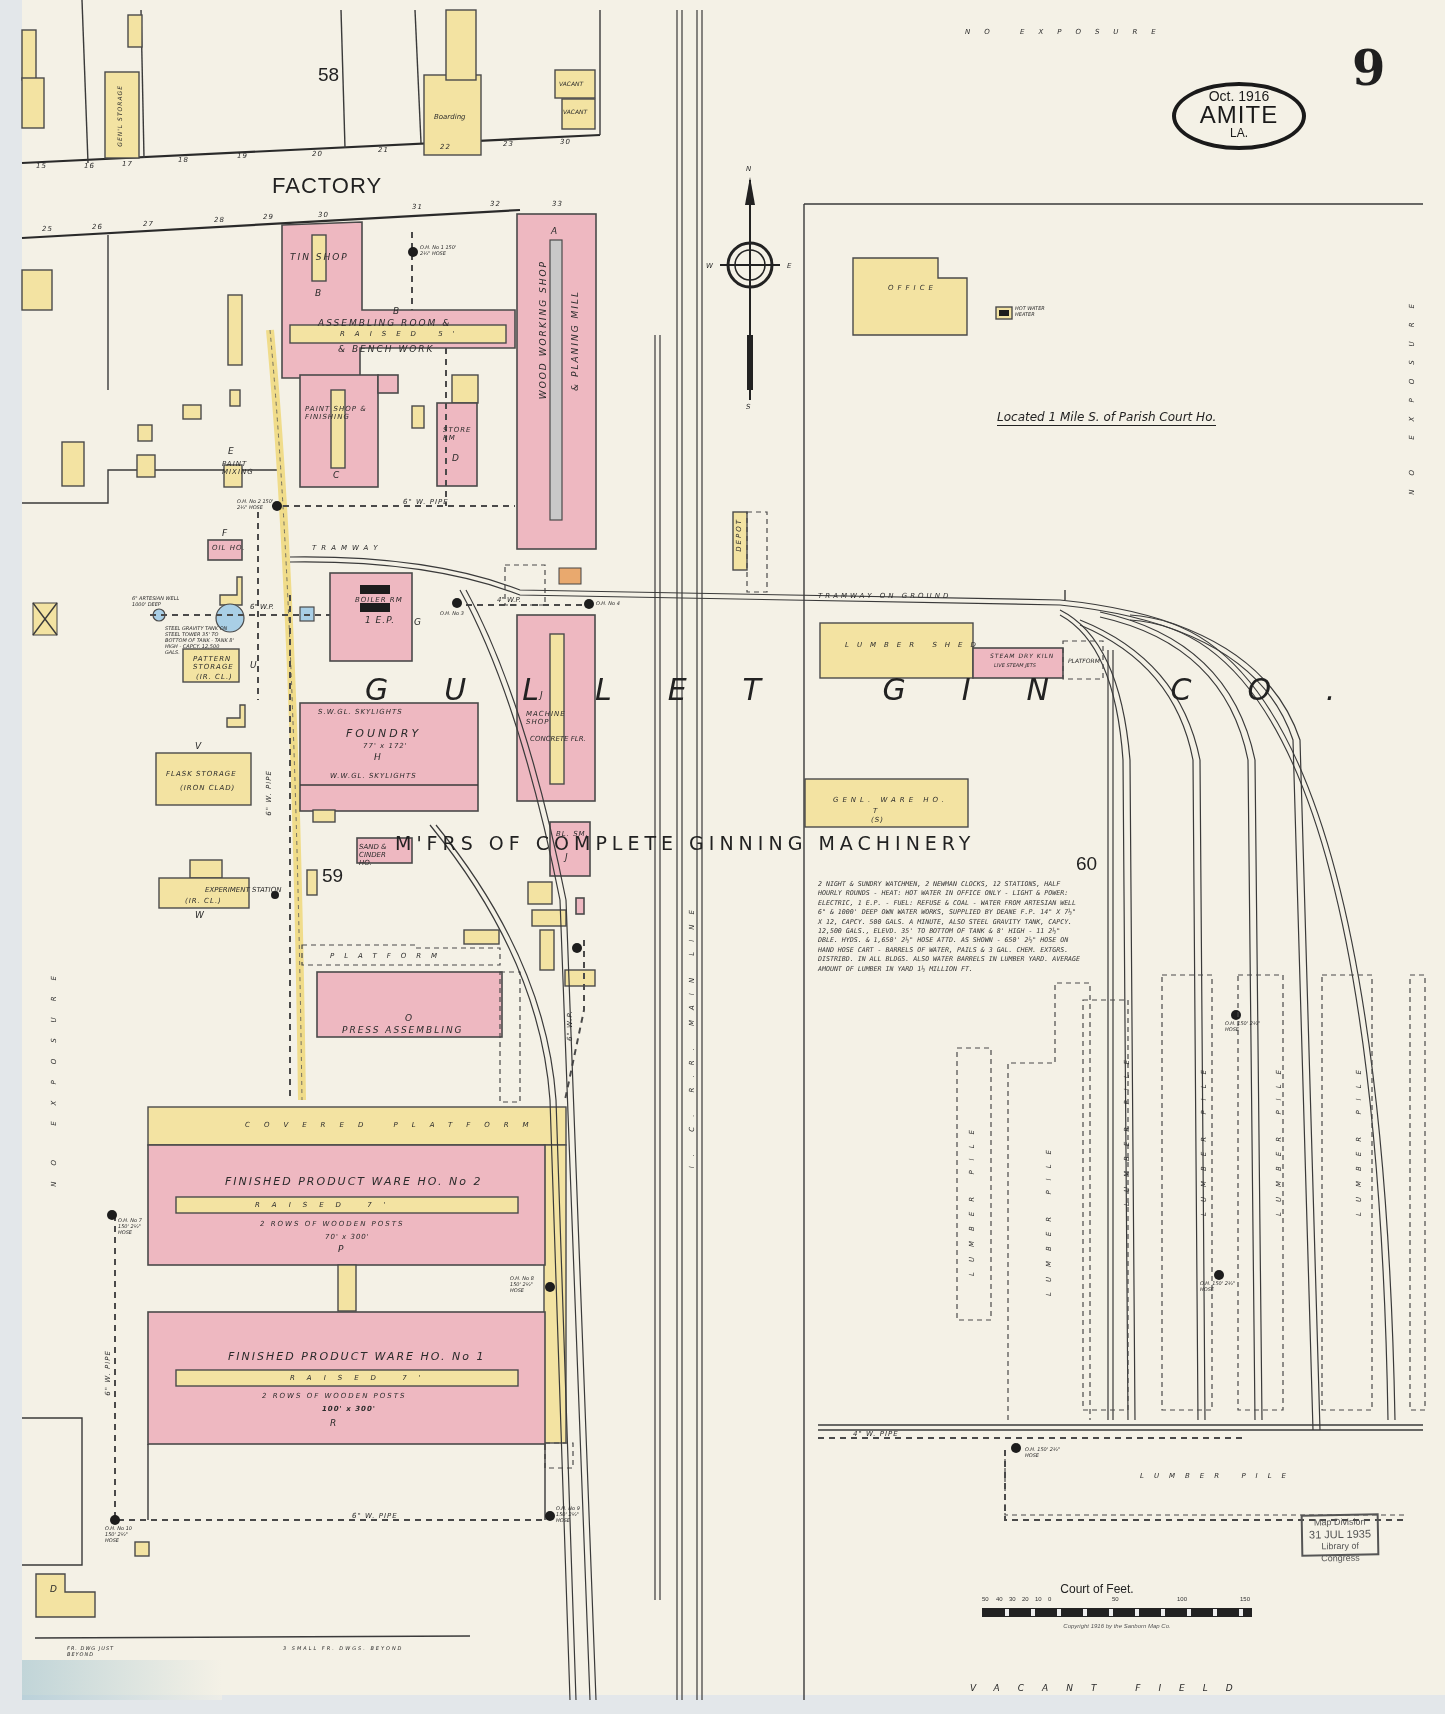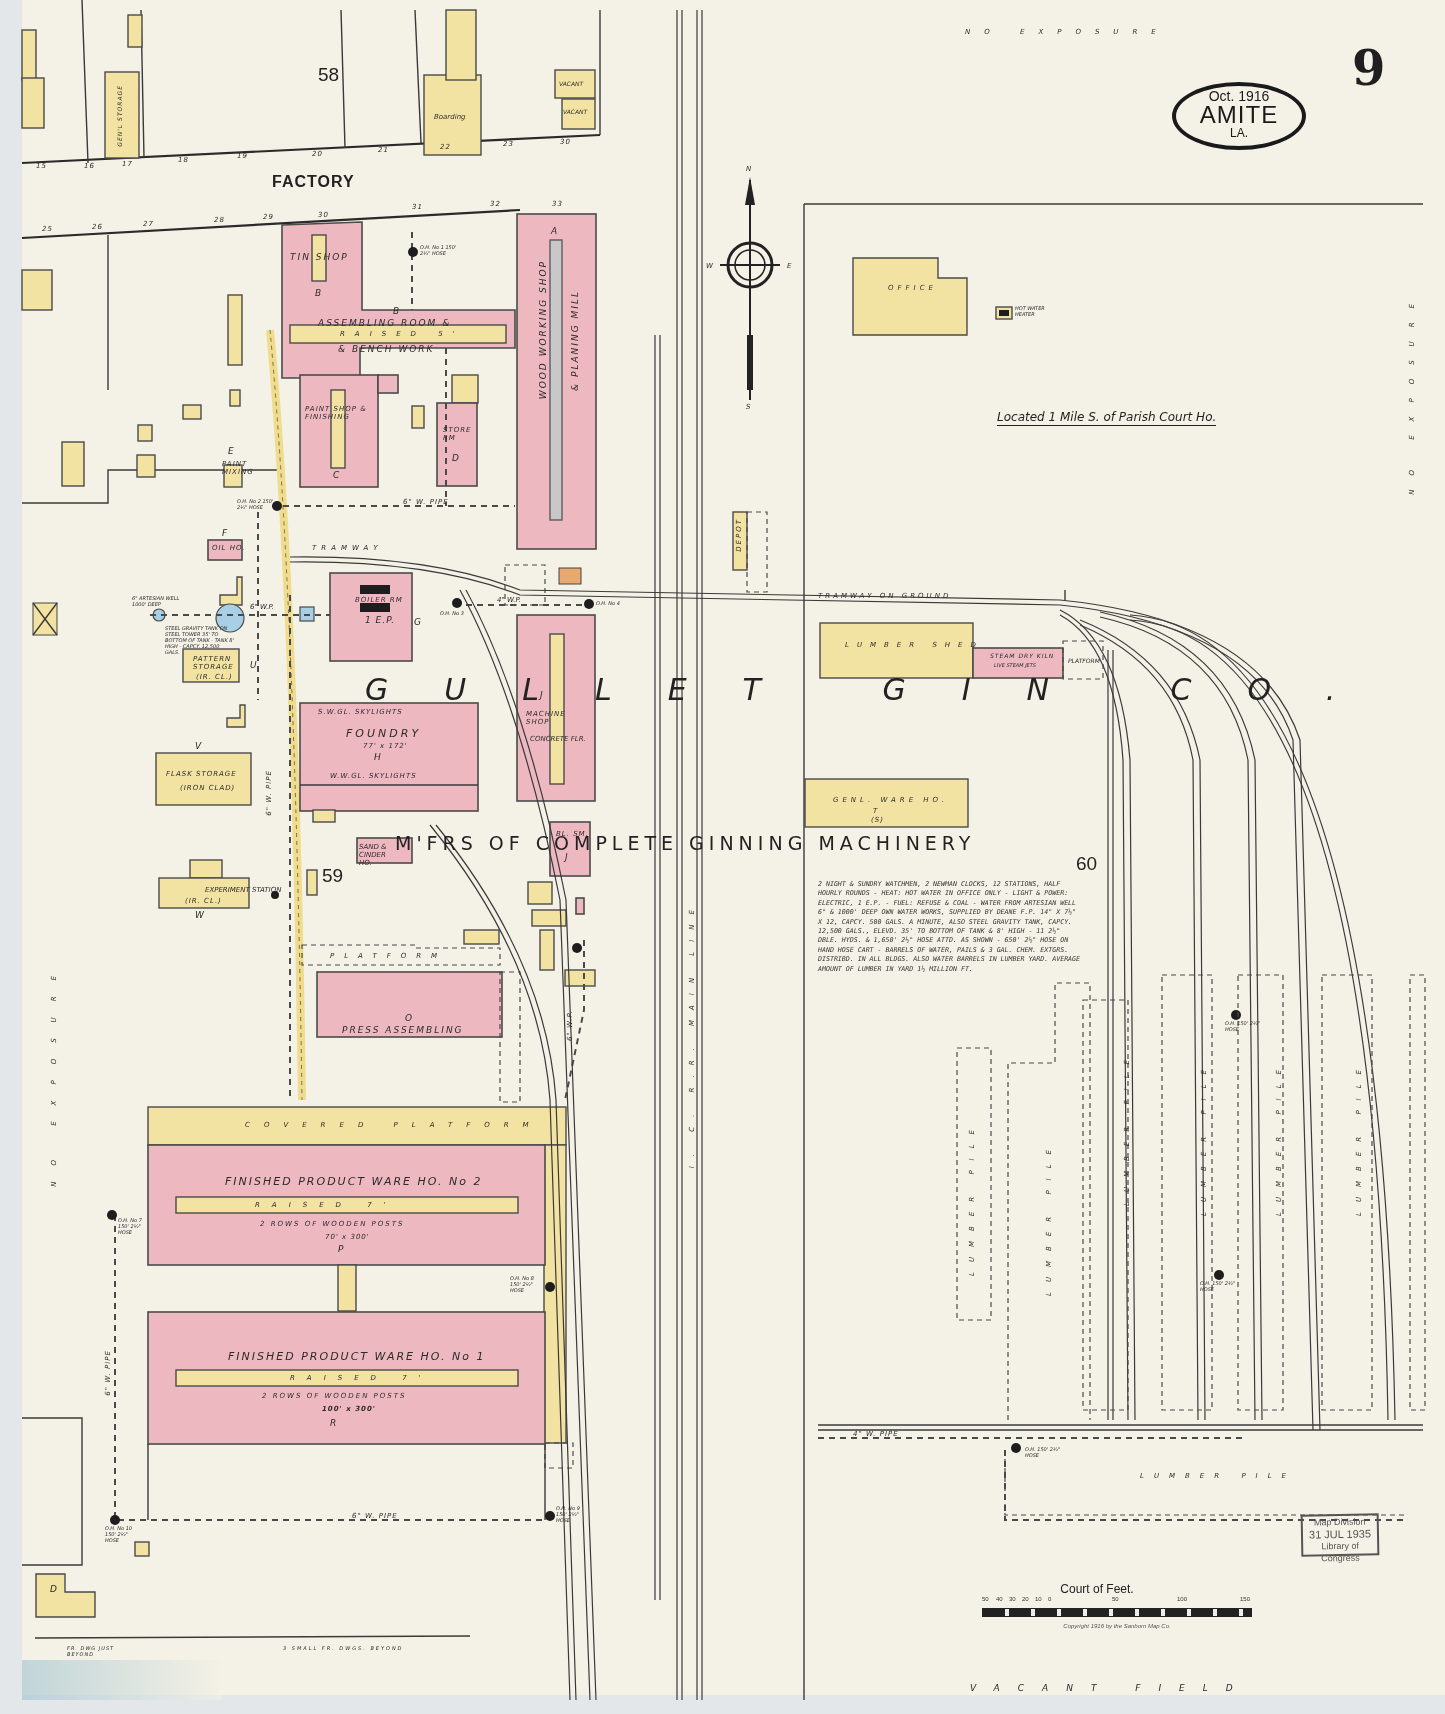--- a/index.html
+++ b/index.html
@@ -17,21 +17,21 @@
   .thick{fill:none;stroke:#2a2a2a;stroke-width:2.2;}
   .rail{fill:none;stroke:#3a3a3a;stroke-width:1.2;}
   .pipe{fill:none;stroke:#4a4a4a;stroke-width:2;stroke-dasharray:6 5;}
   .hydrant{fill:#1d1d1d;}
   .title-oval{position:absolute;left:1172px;top:82px;width:126px;height:60px;border:4px solid #1a1a1a;border-radius:50%;text-align:center;background:#f4f1e6;}
   .title-date{font-size:14px;margin-top:2px;color:#1a1a1a;}
   .title-town{font-size:24px;line-height:22px;letter-spacing:1px;color:#1a1a1a;}
   .title-state{font-size:12px;color:#1a1a1a;}
   .sheet-no{position:absolute;left:1352px;top:40px;font-family:"DejaVu Serif",serif;font-weight:bold;font-size:48px;color:#1f1f1f;}
   .block-no{position:absolute;font-family:"Liberation Sans",sans-serif;font-size:19px;color:#222;}
-  .street{position:absolute;font-family:"Liberation Sans",sans-serif;font-size:16px;color:#222;letter-spacing:1px;font-weight:bold;}
+  .street{position:absolute;font-family:"Liberation Sans",sans-serif;font-size:22px;color:#222;letter-spacing:1px;}
   .big-title{position:absolute;font-family:"DejaVu Sans",sans-serif;font-style:italic;font-size:30px;color:#222;letter-spacing:56px;}
   .subtitle{position:absolute;font-family:"DejaVu Sans",sans-serif;font-size:19px;color:#222;letter-spacing:5px;}
   .notes{position:absolute;left:818px;top:880px;width:265px;font-family:"DejaVu Sans Mono",monospace;font-style:italic;font-size:6.6px;line-height:9.4px;color:#333;text-transform:uppercase;}
   .located{position:absolute;left:997px;top:410px;font-family:"DejaVu Sans",sans-serif;font-style:italic;font-size:12px;color:#222;border-bottom:1px solid #222;padding-bottom:1px;}
   .scale{position:absolute;left:982px;top:1582px;width:270px;}
   .scale-title{text-align:center;font-size:12px;color:#222;margin-left:-40px;}
   .scale-ticks{position:relative;height:12px;font-size:6px;color:#333;}
   .scale-ticks span{position:absolute;top:0;}
   .scale-bar{height:7px;background:repeating-linear-gradient(90deg,#222 0 22px,#eee 22px 26px);border:1px solid #222;}
   .copyright{text-align:center;font-size:6px;color:#555;font-style:italic;margin-top:6px;}

